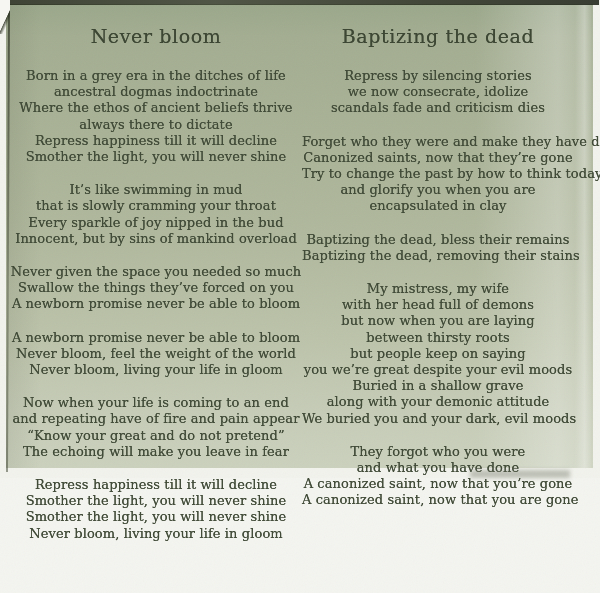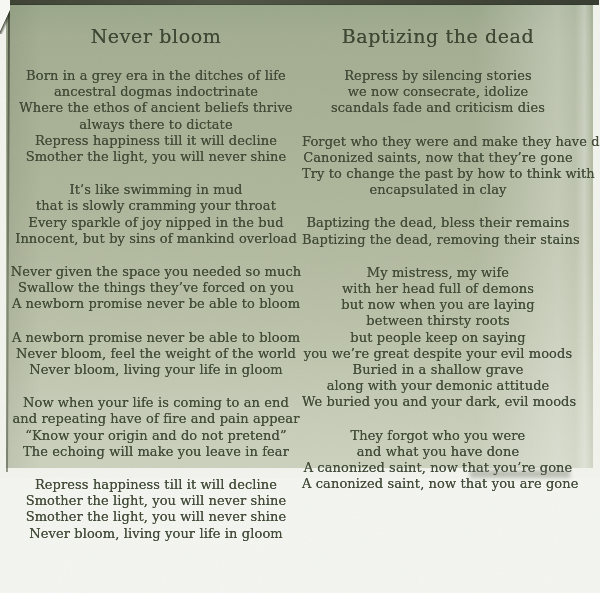--- a/index.html
+++ b/index.html
@@ -95,21 +95,21 @@
           <span class="line">A newborn promise never be able to bloom</span>
         </p>
         <p class="stanza">
           <span class="line">A newborn promise never be able to bloom</span>
           <span class="line">Never bloom, feel the weight of the world</span>
           <span class="line">Never bloom, living your life in gloom</span>
         </p>
         <p class="stanza">
           <span class="line">Now when your life is coming to an end</span>
           <span class="line">and repeating have of fire and pain appear</span>
-          <span class="line">“Know your origin and do not pretend”</span>
+          <span class="line">“Know your great and do not pretend”</span>
           <span class="line">The echoing will make you leave in fear</span>
         </p>
         <p class="stanza">
           <span class="line">Repress happiness till it will decline</span>
           <span class="line">Smother the light, you will never shine</span>
           <span class="line">Smother the light, you will never shine</span>
           <span class="line">Never bloom, living your life in gloom</span>
         </p>
       </div>
   </section>
@@ -118,21 +118,22 @@
     <h2>Baptizing the dead</h2>
     <div class="stanzas">
         <p class="stanza">
           <span class="line">Repress by silencing stories</span>
           <span class="line">we now consecrate, idolize</span>
           <span class="line">scandals fade and criticism dies</span>
         </p>
         <p class="stanza">
           <span class="line">Forget who they were and make they have done</span>
           <span class="line">Canonized saints, now that they’re gone</span>
-          <span class="line">Try to change the past by how to think with</span>
+          <span class="line">Try to change the past by how to think today</span>
+          <span class="line">and glorify you when you are</span>
           <span class="line">encapsulated in clay</span>
         </p>
         <p class="stanza">
           <span class="line">Baptizing the dead, bless their remains</span>
           <span class="line">Baptizing the dead, removing their stains</span>
         </p>
         <p class="stanza">
           <span class="line">My mistress, my wife</span>
           <span class="line">with her head full of demons</span>
           <span class="line">but now when you are laying</span>

